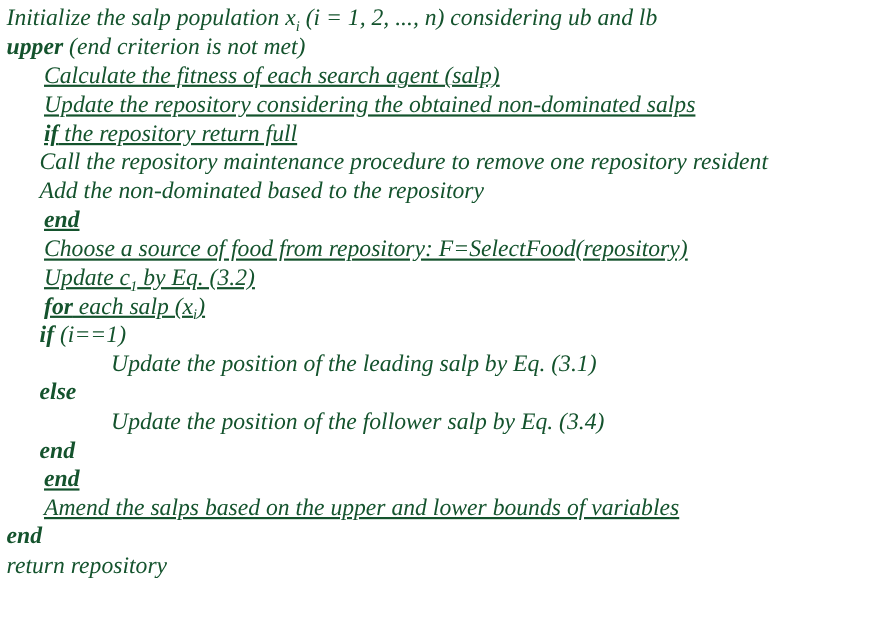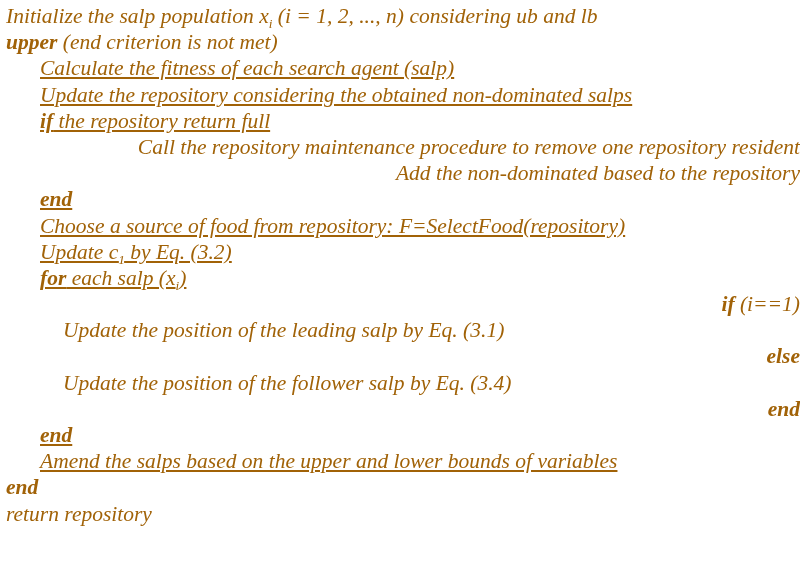--- a/index.html
+++ b/index.html
@@ -14,28 +14,28 @@
   }
   .pseudocode {
     box-sizing: border-box;
     width: 800px;
     height: 565px;
     padding-top: 3px;
     font-family: "Liberation Serif", "DejaVu Serif", serif;
     font-style: italic;
     font-size: 21.5px;
     line-height: 26.2px;
-    color: #a16207;
+    color: #14532d;
     white-space: nowrap;
   }
   .line { height: 26.2px; }
   .indent-0 { padding-left: 6px; }
   .indent-1 { padding-left: 40px; text-decoration: underline; }
-  .indent-2 { padding-left: 36px; text-align: right; }
-  .indent-3 { padding-left: 63px; }
+  .indent-2 { padding-left: 36px; }
+  .indent-3 { padding-left: 101px; }
   .kw { font-weight: bold; }
   sub.subscript {
     font-size: 0.62em;
     line-height: 0;
   }
 </style>
 </head>
 <body>
 
 <div class="pseudocode">

